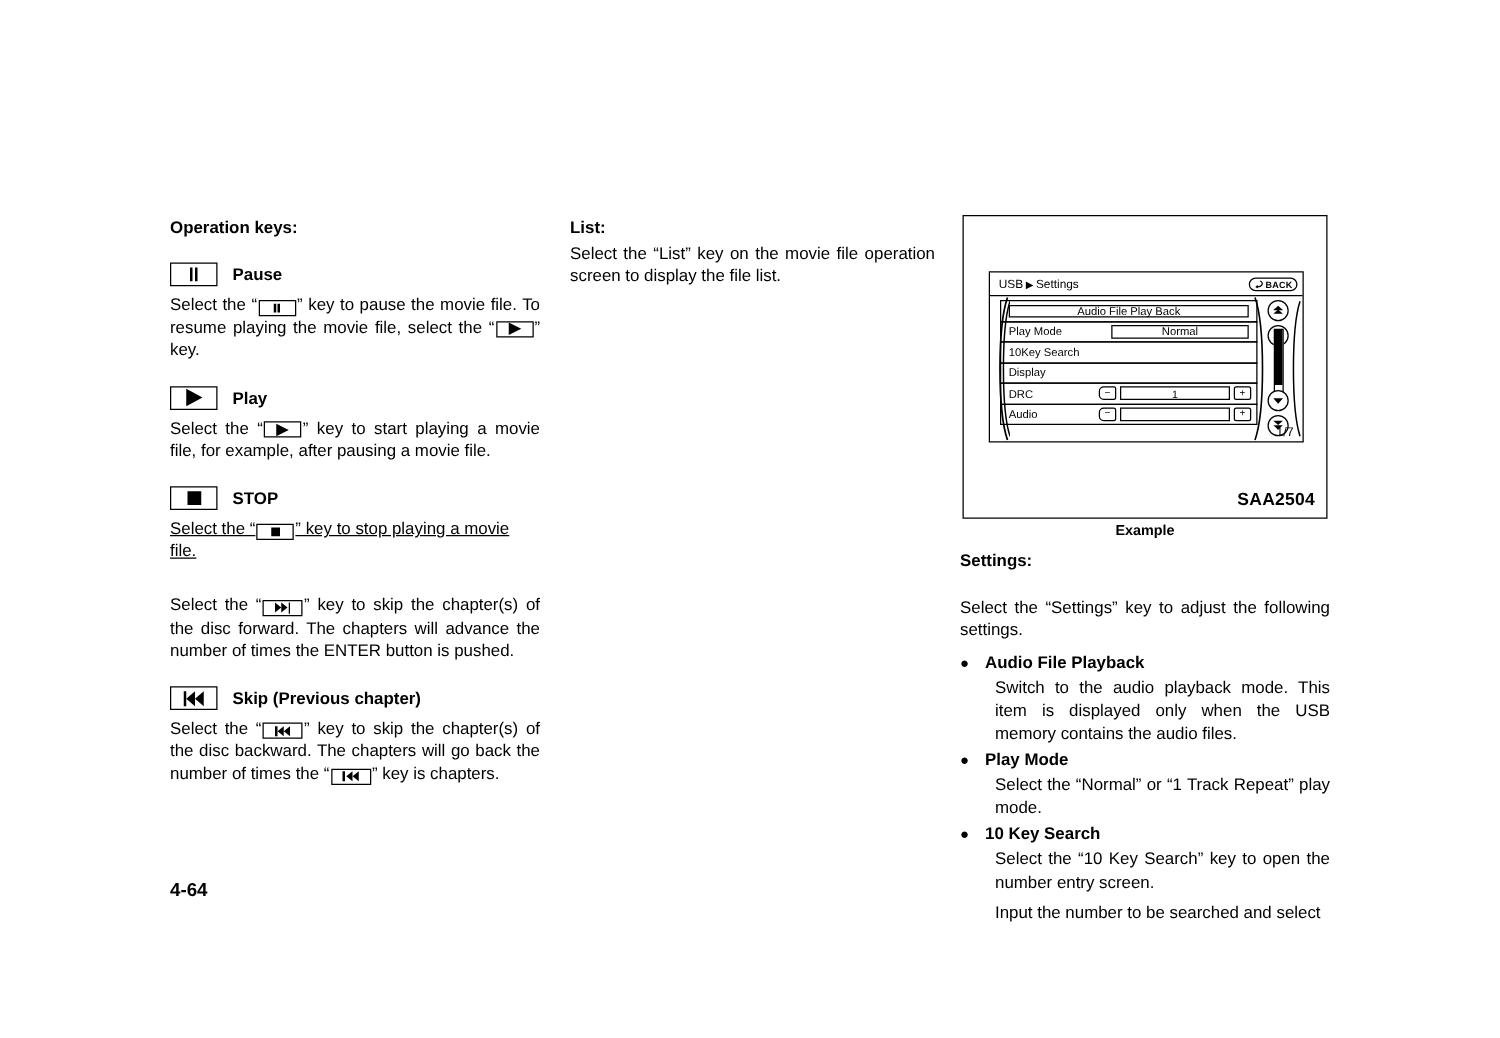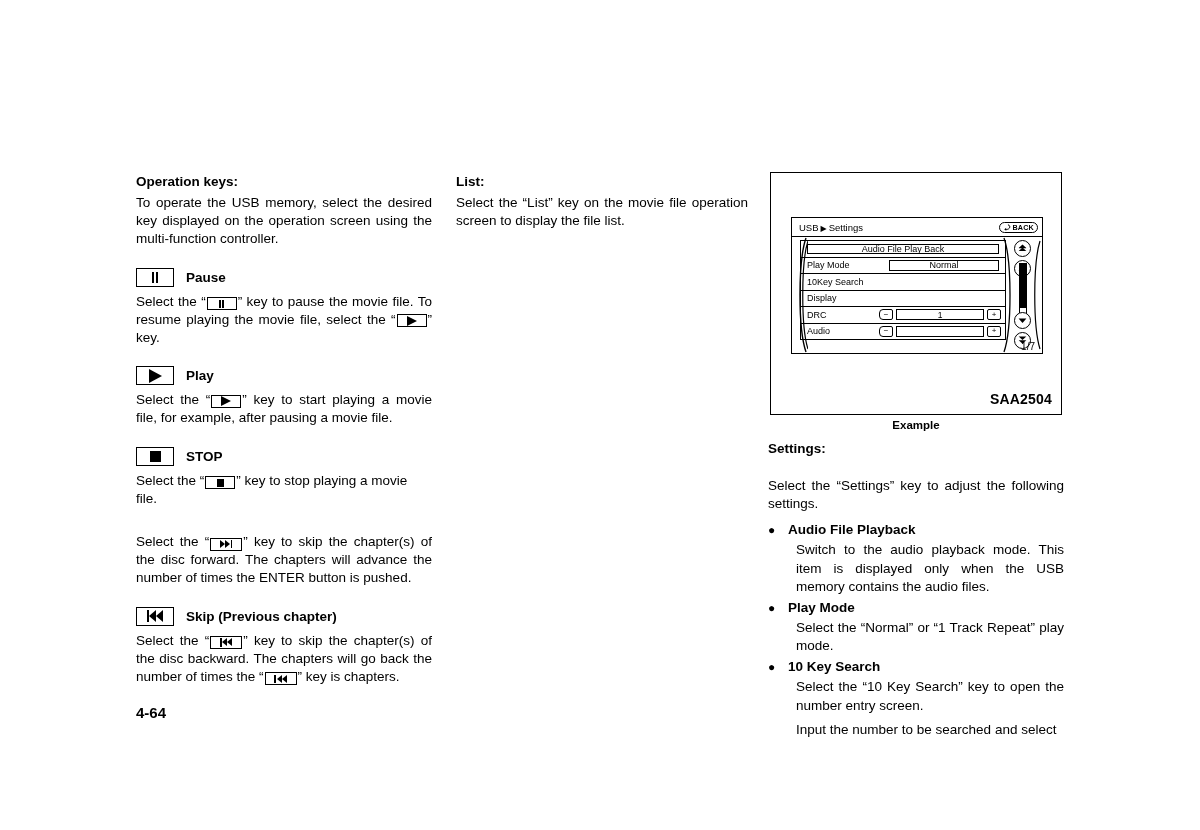--- a/index.html
+++ b/index.html
@@ -124,21 +124,20 @@
   .footer .ft{font-size:13.5px;font-weight:bold;}
 </style>
 </head>
 <body>
 
 <div class="page">
 
   <div class="col1">
 
     <div class="h-bold">Operation keys:</div>
-    <div class="body-txt" style="margin-top:3px;">To operate the USB memory, select the desired key displayed on the operation screen using the multi-function controller.</div>
 
     <div class="gap-lg"></div>
 
     <div class="keyrow">
       <span class="keybox">
           <span class="g-pause"></span>
         </span>
       <span class="klabel">Pause</span>
     </div>
     <div class="body-txt" style="margin-top:6px;"><span>Select the “</span><span class="inlinekey">
@@ -160,21 +159,21 @@
         </span><span>” key to start playing a movie file, for example, after pausing a movie file.</span></div>
 
     <div class="gap-lg"></div>
 
     <div class="keyrow">
       <span class="keybox">
           <span class="g-stop"></span>
         </span>
       <span class="klabel">STOP</span>
     </div>
-    <div class="body-txt last-left" style="margin-top:6px;"><span>Select the “</span><span class="inlinekey">
+    <div class="body-txt last-left" style="margin-top:6px;text-decoration:underline;"><span>Select the “</span><span class="inlinekey">
           <span class="g-stop sm"></span>
         </span><span>” key to stop playing a movie file.</span></div>
 
     <div class="gap-lg"></div>
 
     <div class="body-txt" style="margin-top:6px;"><span>Select the “</span><span class="inlinekey wide">
           <span class="g-next sm">
             <i></i>
             <i></i>
             <b></b>

